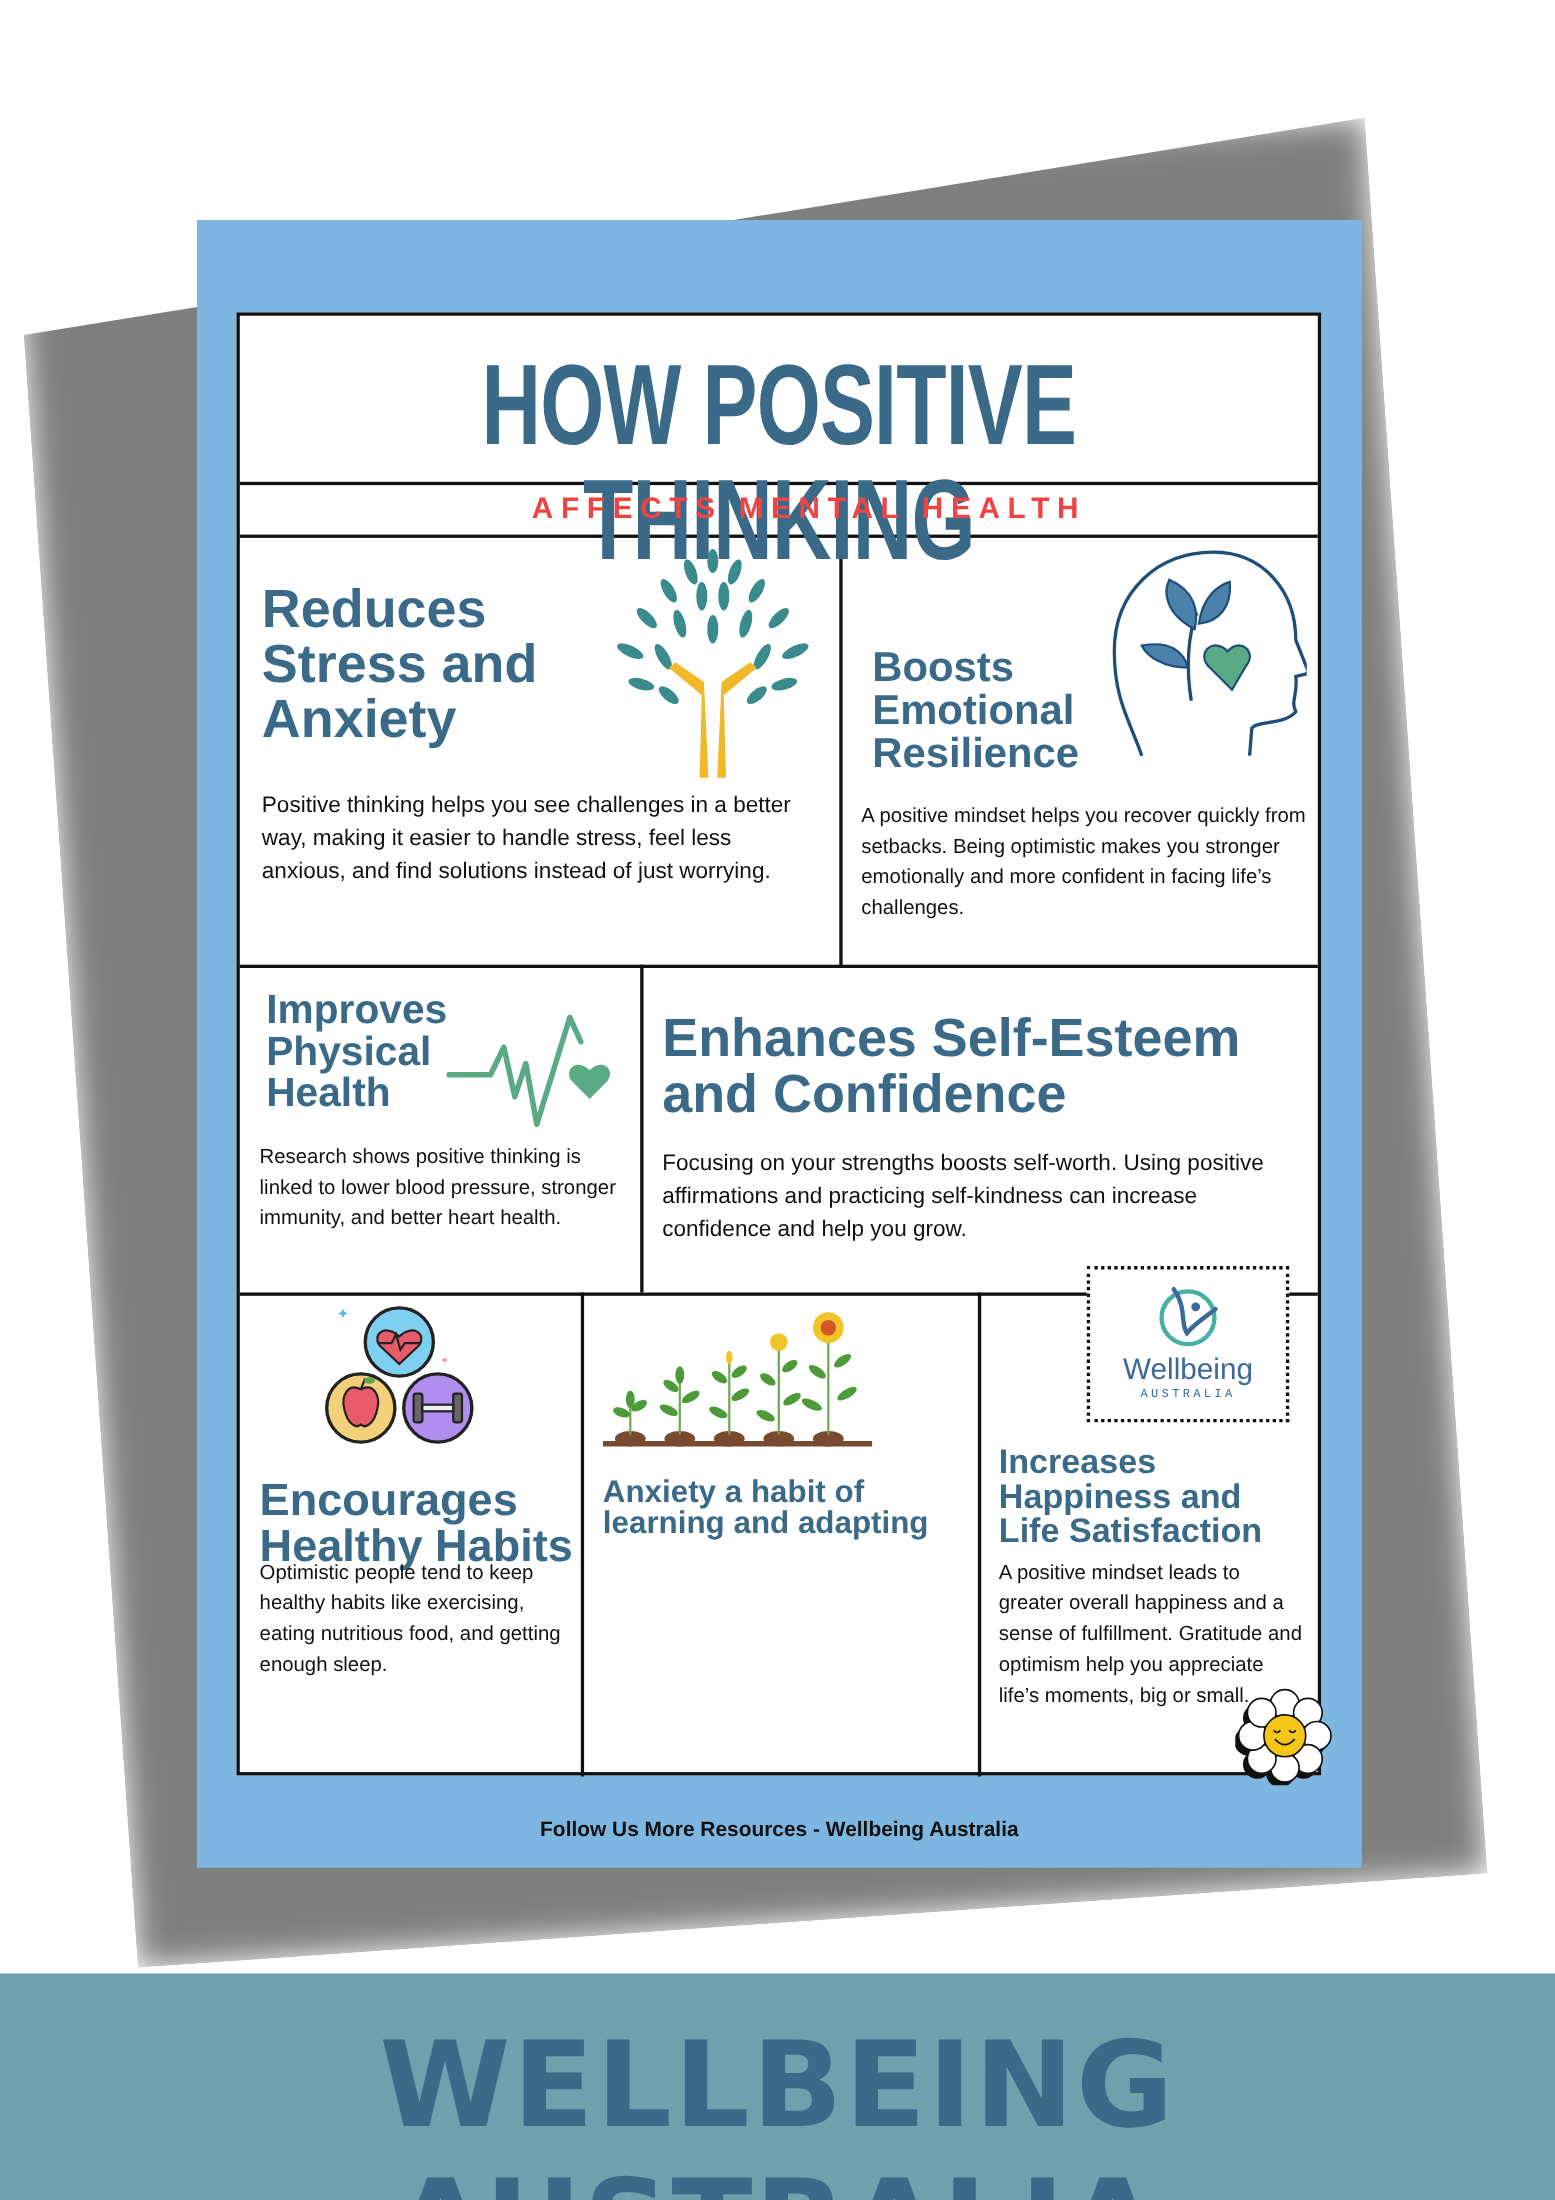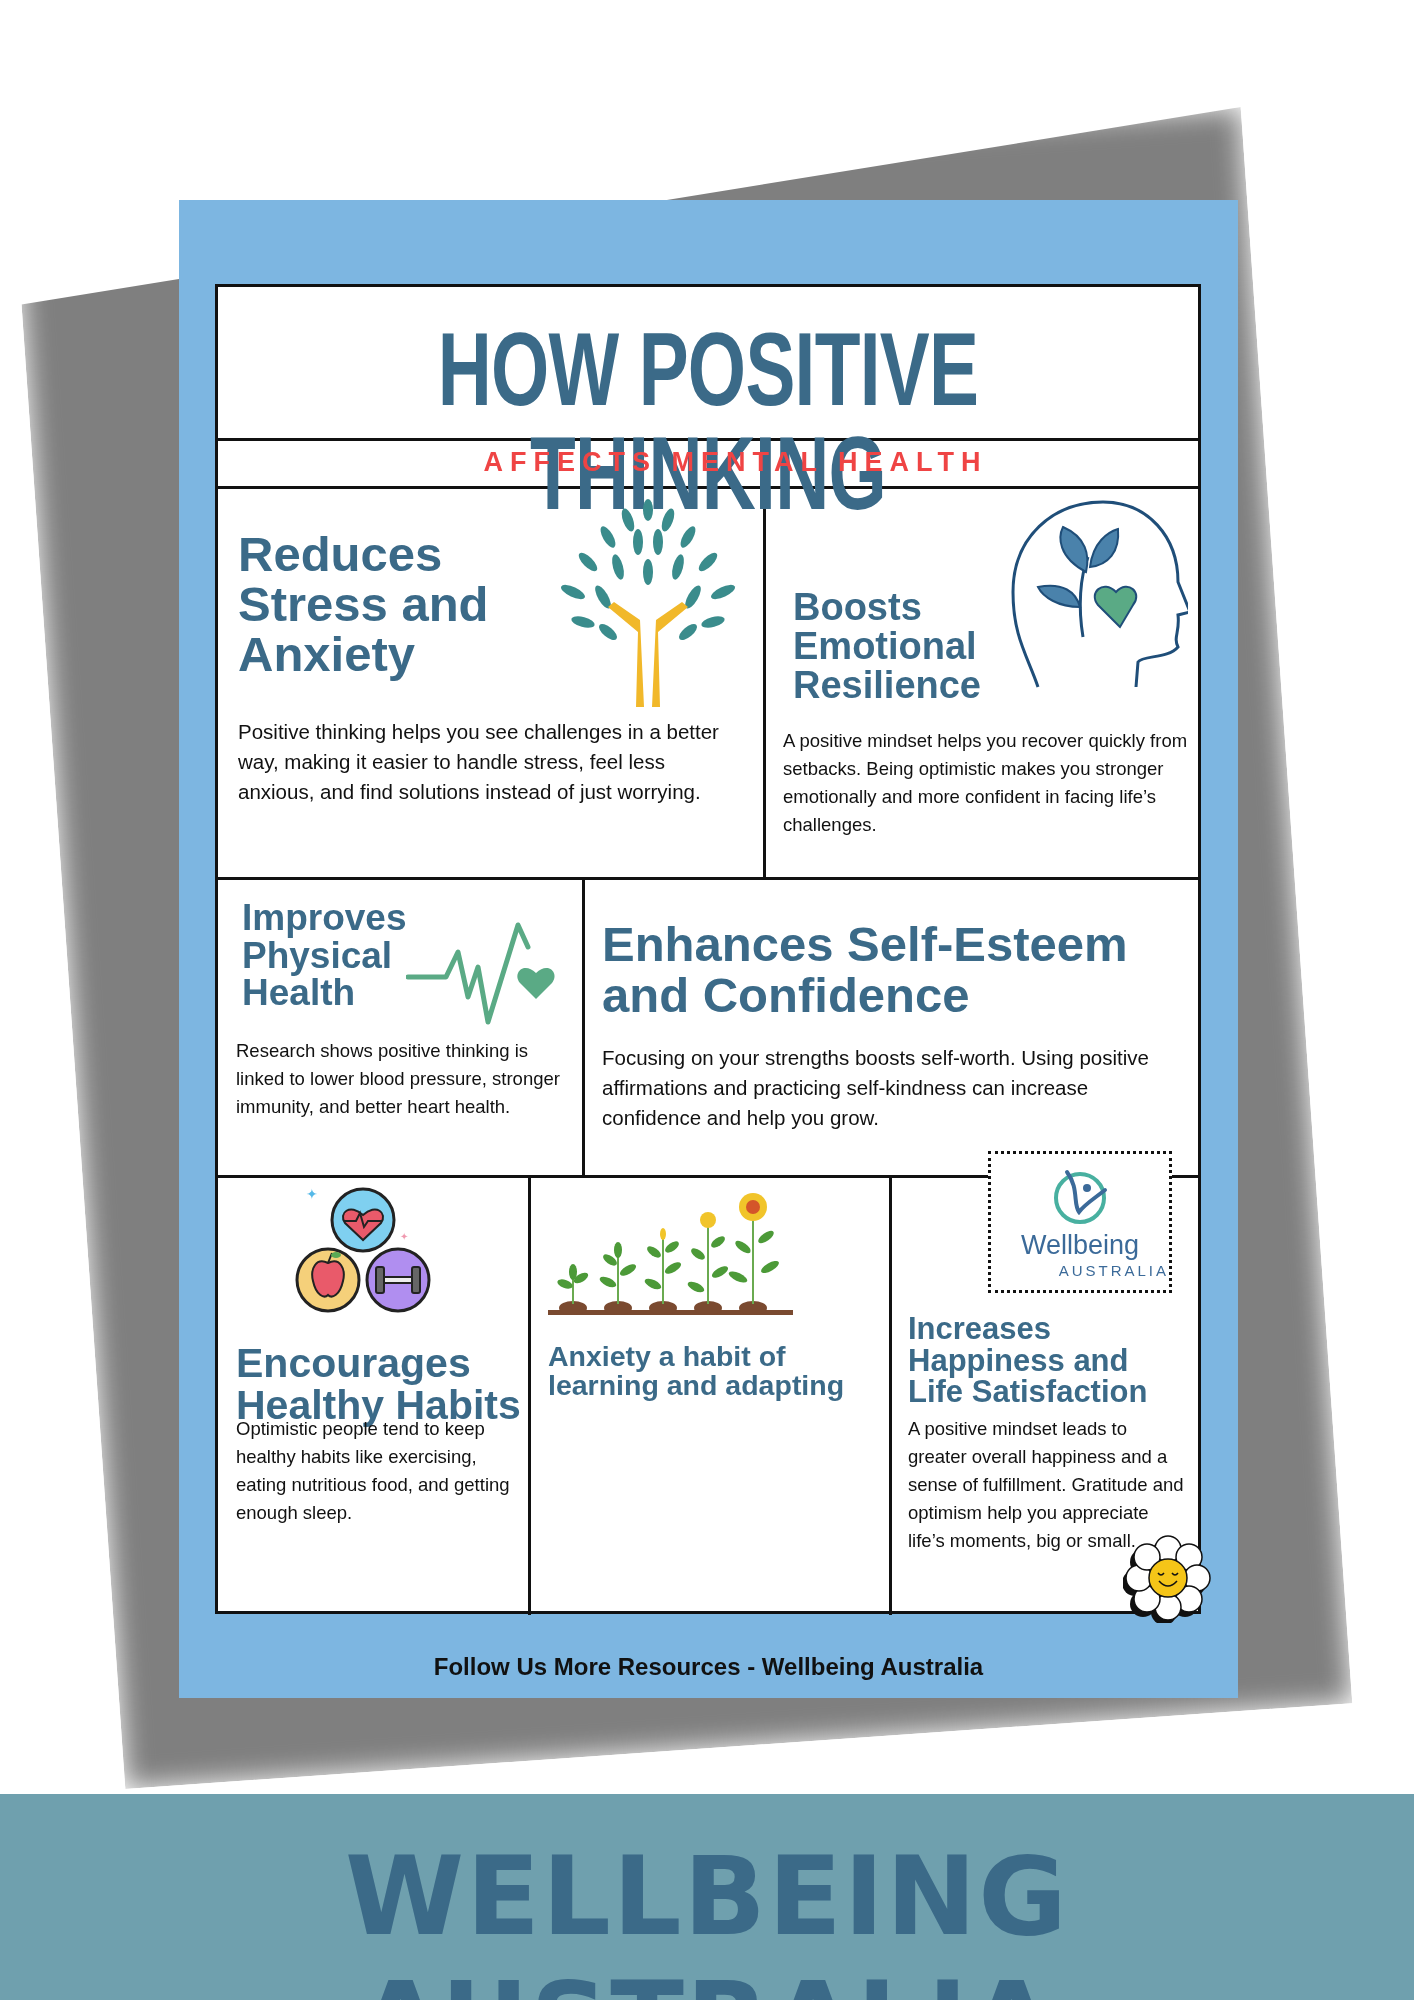--- a/index.html
+++ b/index.html
@@ -7,21 +7,21 @@
   .abs{position:absolute;}
   .shadow{position:absolute;left:68px;top:148px;width:1230px;height:1600px;background:#7f7f7f;filter:blur(14px);transform:rotate(-4deg);transform-origin:center;clip-path:polygon(0 7%,100% 0,100% 100%,0 100%);}
   .poster{position:absolute;left:154px;top:200px;width:1059px;height:1498px;background:#7db6e1;margin-left:25px;}
   .frame{position:absolute;left:36px;top:84px;width:986px;height:1330px;background:#fff;border:3px solid #111;box-sizing:border-box;}
   .hline{position:absolute;height:3px;background:#111;}
   .vline{position:absolute;width:3px;background:#111;}
   .title{position:absolute;left:0;top:30px;width:980px;text-align:center;color:#3b6a88;font-family:"Liberation Sans",sans-serif;font-weight:bold;font-size:104px;letter-spacing:-1px;transform:scaleX(0.72);transform-origin:center;line-height:104px;}
   .subtitle{position:absolute;left:0;top:160px;width:1035px;text-align:center;color:#ef4444;font-weight:bold;font-size:27px;letter-spacing:7px;}
   .h{position:absolute;color:#3b6a88;font-weight:bold;line-height:1.02;}
   .p{position:absolute;color:#111;font-size:20px;line-height:28px;}
-  .footer{position:absolute;left:0;top:1453px;width:1059px;text-align:center;font-weight:bold;font-size:24px;color:#111;}
+  .footer{position:absolute;left:0;top:1453px;width:1059px;text-align:center;font-weight:bold;font-size:19px;color:#111;}
   .band{position:absolute;left:0;top:1794px;width:1414px;height:206px;background:#6fa0ae;}
   .band-text{position:absolute;left:0;top:40px;width:1414px;text-align:center;font-family:"DejaVu Sans",sans-serif;font-weight:bold;font-size:108px;color:#3b6a88;letter-spacing:2px;}
   .logo-box{position:absolute;left:770px;top:864px;width:184px;height:142px;background:#fff;border:3px dotted #111;box-sizing:border-box;}
 </style>
 </head>
 <body>
 
 <div class="shadow"></div>
 
 <div class="poster">
@@ -172,21 +172,21 @@
       <div>learning and adapting</div>
     </div>
 
     <div class="logo-box">
       <svg class="abs" style="left:58px;top:14px;" width="62" height="56" viewBox="0 0 62 56">
         <circle cx="31" cy="30" r="24" fill="none" stroke="#48b0a0" stroke-width="4"></circle>
         <path d="M18 4 C30 20 24 36 30 44 C36 36 46 30 56 22" fill="none" stroke="#3b6a99" stroke-width="4" stroke-linecap="round"></path>
         <circle cx="38" cy="20" r="4" fill="#3b6a99"></circle>
       </svg>
       <div class="abs" style="left:0;top:76px;width:178px;text-align:center;color:#3b6a99;font-size:27px;">Wellbeing</div>
-      <div class="abs" style="left:0;top:108px;width:178px;text-align:right;color:#3b6a99;font-size:15px;letter-spacing:3px;">AUSTRALIA</div>
+      <div class="abs" style="left:0;top:108px;width:178px;text-align:center;color:#3b6a99;font-size:11px;letter-spacing:3px;font-family:Liberation Mono, monospace;">AUSTRALIA</div>
     </div>
 
     <div class="h" style="left:690px;top:1026px;font-size:31px;">
       <div>Increases</div>
       <div>Happiness and</div>
       <div>Life Satisfaction</div>
     </div>
     <div class="p" style="left:690px;top:1128px;width:280px;font-size:18.5px;line-height:28px;">A positive mindset leads to greater overall happiness and a sense of fulfillment. Gratitude and optimism help you appreciate life’s moments, big or small.</div>
   </div>
 

